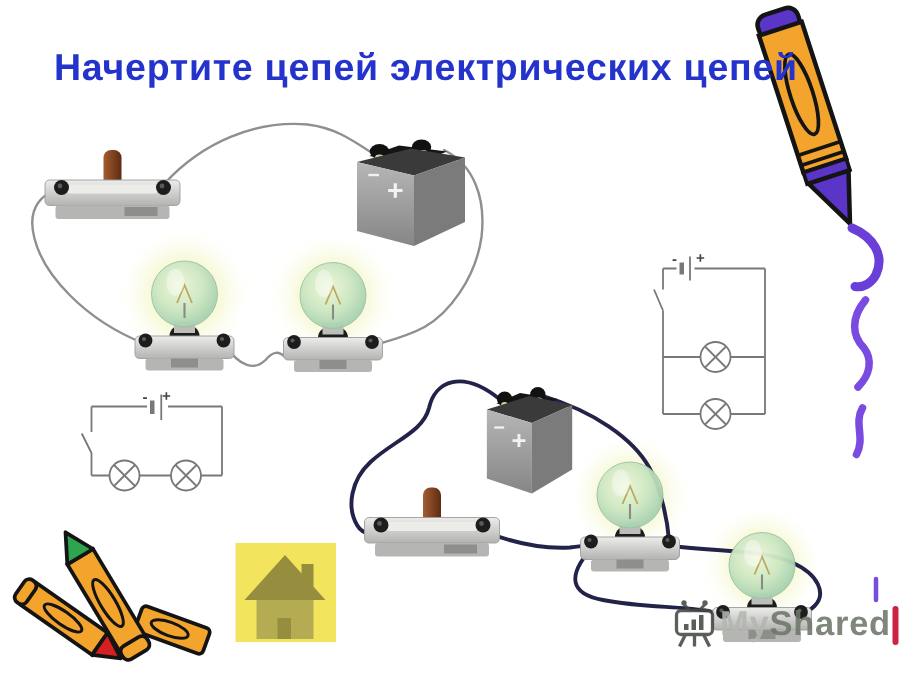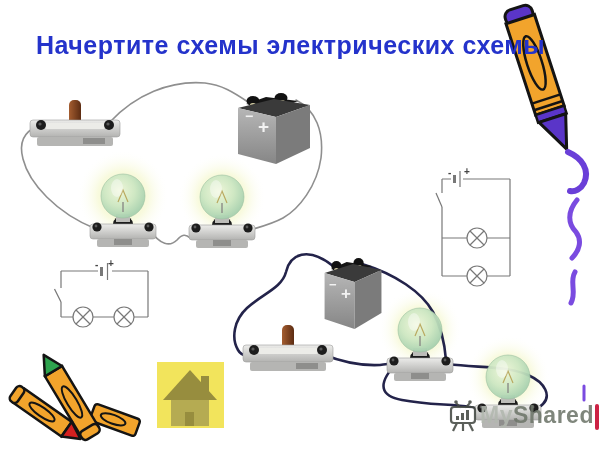--- a/index.html
+++ b/index.html
@@ -183,21 +183,21 @@
       </g>
       <g transform="translate(42,412) rotate(-55)">
         <rect x="-9" y="-28" width="18" height="58" fill="#f2a42c" stroke="#141414" stroke-width="2.5"></rect>
         <path d="M -9,30 L 9,30 L 0,47 Z" fill="#d42020" stroke="#141414" stroke-width="2.5" stroke-linejoin="round"></path>
         <rect x="-9" y="-35" width="18" height="9" rx="4" fill="#f2a42c" stroke="#141414" stroke-width="2.5"></rect>
         <ellipse cx="0" cy="0" rx="4.5" ry="15" fill="none" stroke="#141414" stroke-width="2"></ellipse>
       </g>
     </g>
   </svg>
 
-  <div class="title">Начертите схемы электрических схемы</div>
+  <div class="title">Начертите цепей электрических цепей</div>
 
   <div class="home-btn">
     <svg width="67" height="66" viewBox="0 0 67 66">
       <rect x="44" y="14" width="8" height="20" fill="#978d3e"></rect>
       <polygon points="33,8 6,38 60,38" fill="#978d3e"></polygon>
       <rect x="14" y="38" width="38" height="26" fill="#b5ab52"></rect>
       <rect x="28" y="50" width="9" height="14" fill="#978d3e"></rect>
     </svg>
   </div>
 

